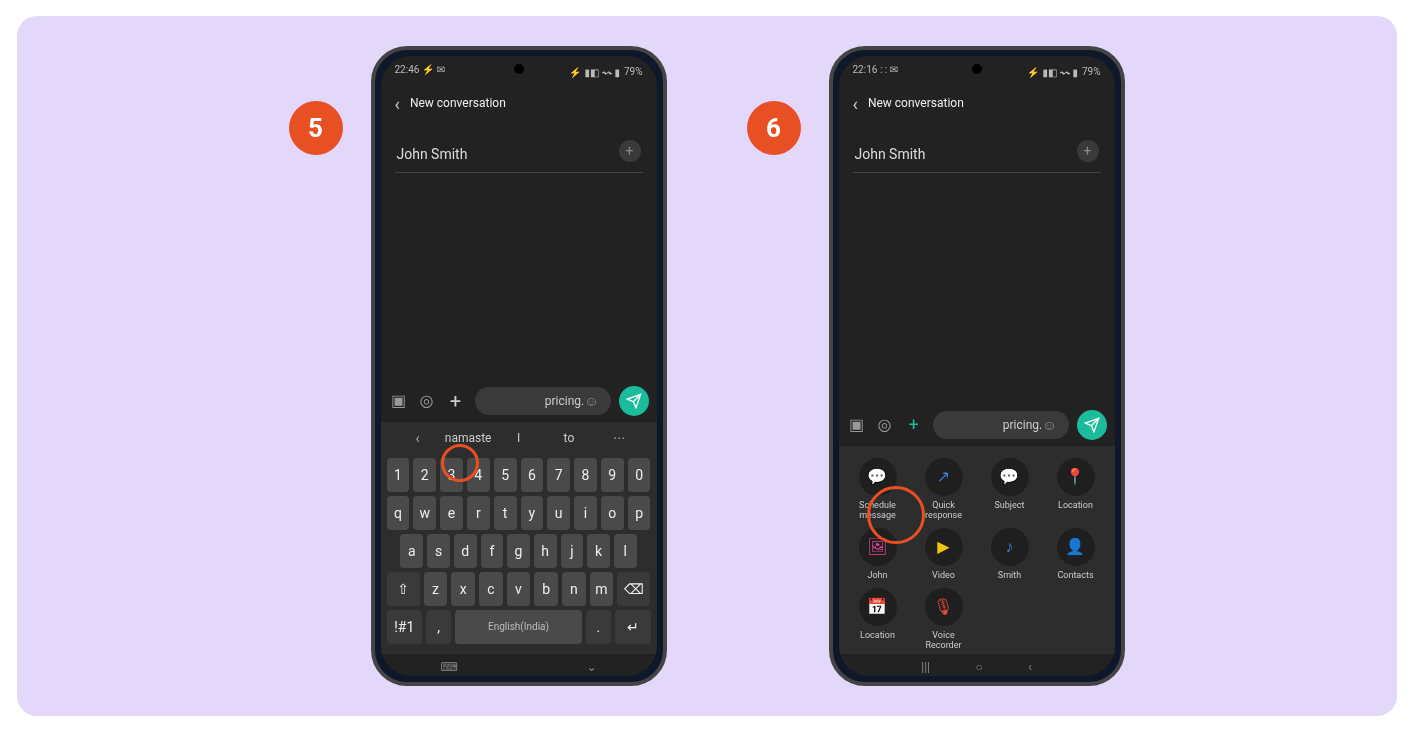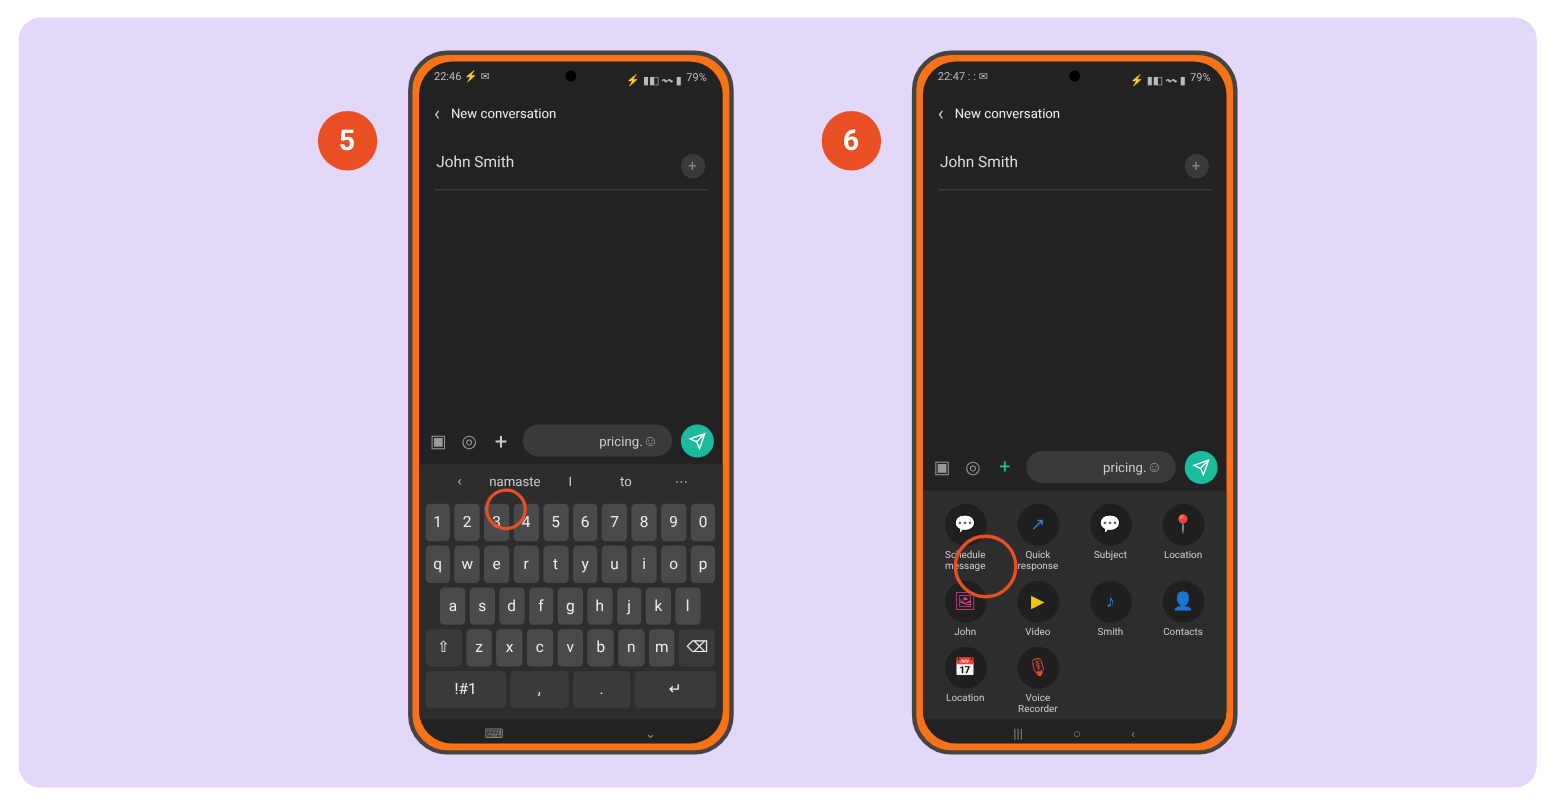--- a/index.html
+++ b/index.html
@@ -24,21 +24,21 @@
     }
     .phone-group { display: flex; align-items: flex-start; gap: 28px; }
     .step-badge {
       width: 54px; height: 54px; border-radius: 50%;
       background: #e84f22; color: #fff; font-weight: 700;
       font-size: 26px; display: flex; align-items: center;
       justify-content: center; margin-top: 55px;
     }
     .phone {
       width: 296px; height: 640px;
-      background: #f97316; border: 4px solid #444;
+      background: #0f172a; border: 4px solid #444;
       border-radius: 36px; padding: 6px;
       position: relative; overflow: hidden;
     }
     .phone-notch {
       position: absolute; top: 14px; left: 50%;
       transform: translateX(-50%);
       width: 10px; height: 10px; background: #000;
       border-radius: 50%; z-index: 10;
     }
     .screen {
@@ -54,21 +54,21 @@
     .status-right { display:flex; gap:4px; align-items:center; }
     .app-header {
       display: flex; align-items: center; gap: 10px;
       padding: 10px 14px; color: #fff;
     }
     .back-chevron { font-size: 18px; color: #ccc; }
     .app-title { font-size: 12px; color: #eee; }
     .recipient-row {
       margin: 8px 14px; padding: 8px 2px 10px;
       display: flex; justify-content: space-between;
-      align-items: flex-start; border-bottom: 1px solid #444;
+      align-items: flex-end; border-bottom: 1px solid #444;
       color: #ddd; font-size: 14px;
     }
     .add-circle {
       width: 22px; height: 22px; border-radius: 50%;
       background: #3a3a3a; color: #888; display: flex;
       align-items: center; justify-content: center; font-size: 14px;
     }
     .msg-area { flex: 1; }
     .input-row {
       display: flex; align-items: center; gap: 8px;
@@ -226,40 +226,41 @@
               <div class="key">c</div>
               <div class="key">v</div>
               <div class="key">b</div>
               <div class="key">n</div>
               <div class="key">m</div>
               <div class="key dark wide">⌫</div>
             </div>
           <div class="key-row">
             <div class="key dark wide">!#1</div>
             <div class="key dark">,</div>
+            <div class="key space">English(India)</div>
             <div class="key dark">.</div>
             <div class="key dark wide">↵</div>
           </div>
         </div>
         <div class="nav-bar">
           <span>⌨</span>
           <span>⌄</span>
         </div>
       </div>
     </div>
   </div>
 
   <div class="phone-group">
     <div class="step-badge">6</div>
     <div class="phone">
       <div class="phone-notch"></div>
       <div class="screen">
         <div class="highlight-ring ring-schedule"></div>
         <div class="status-bar">
-          <span>22:47 : : ✉</span>
+          <span>22:16 : : ✉</span>
           <span class="status-right">
               <span>⚡ ▮◧ 〰 ▮</span>
               <span>79%</span>
             </span>
         </div>
         <div class="app-header">
           <span class="back-chevron">‹</span>
           <span class="app-title">New conversation</span>
         </div>
         <div class="recipient-row">

